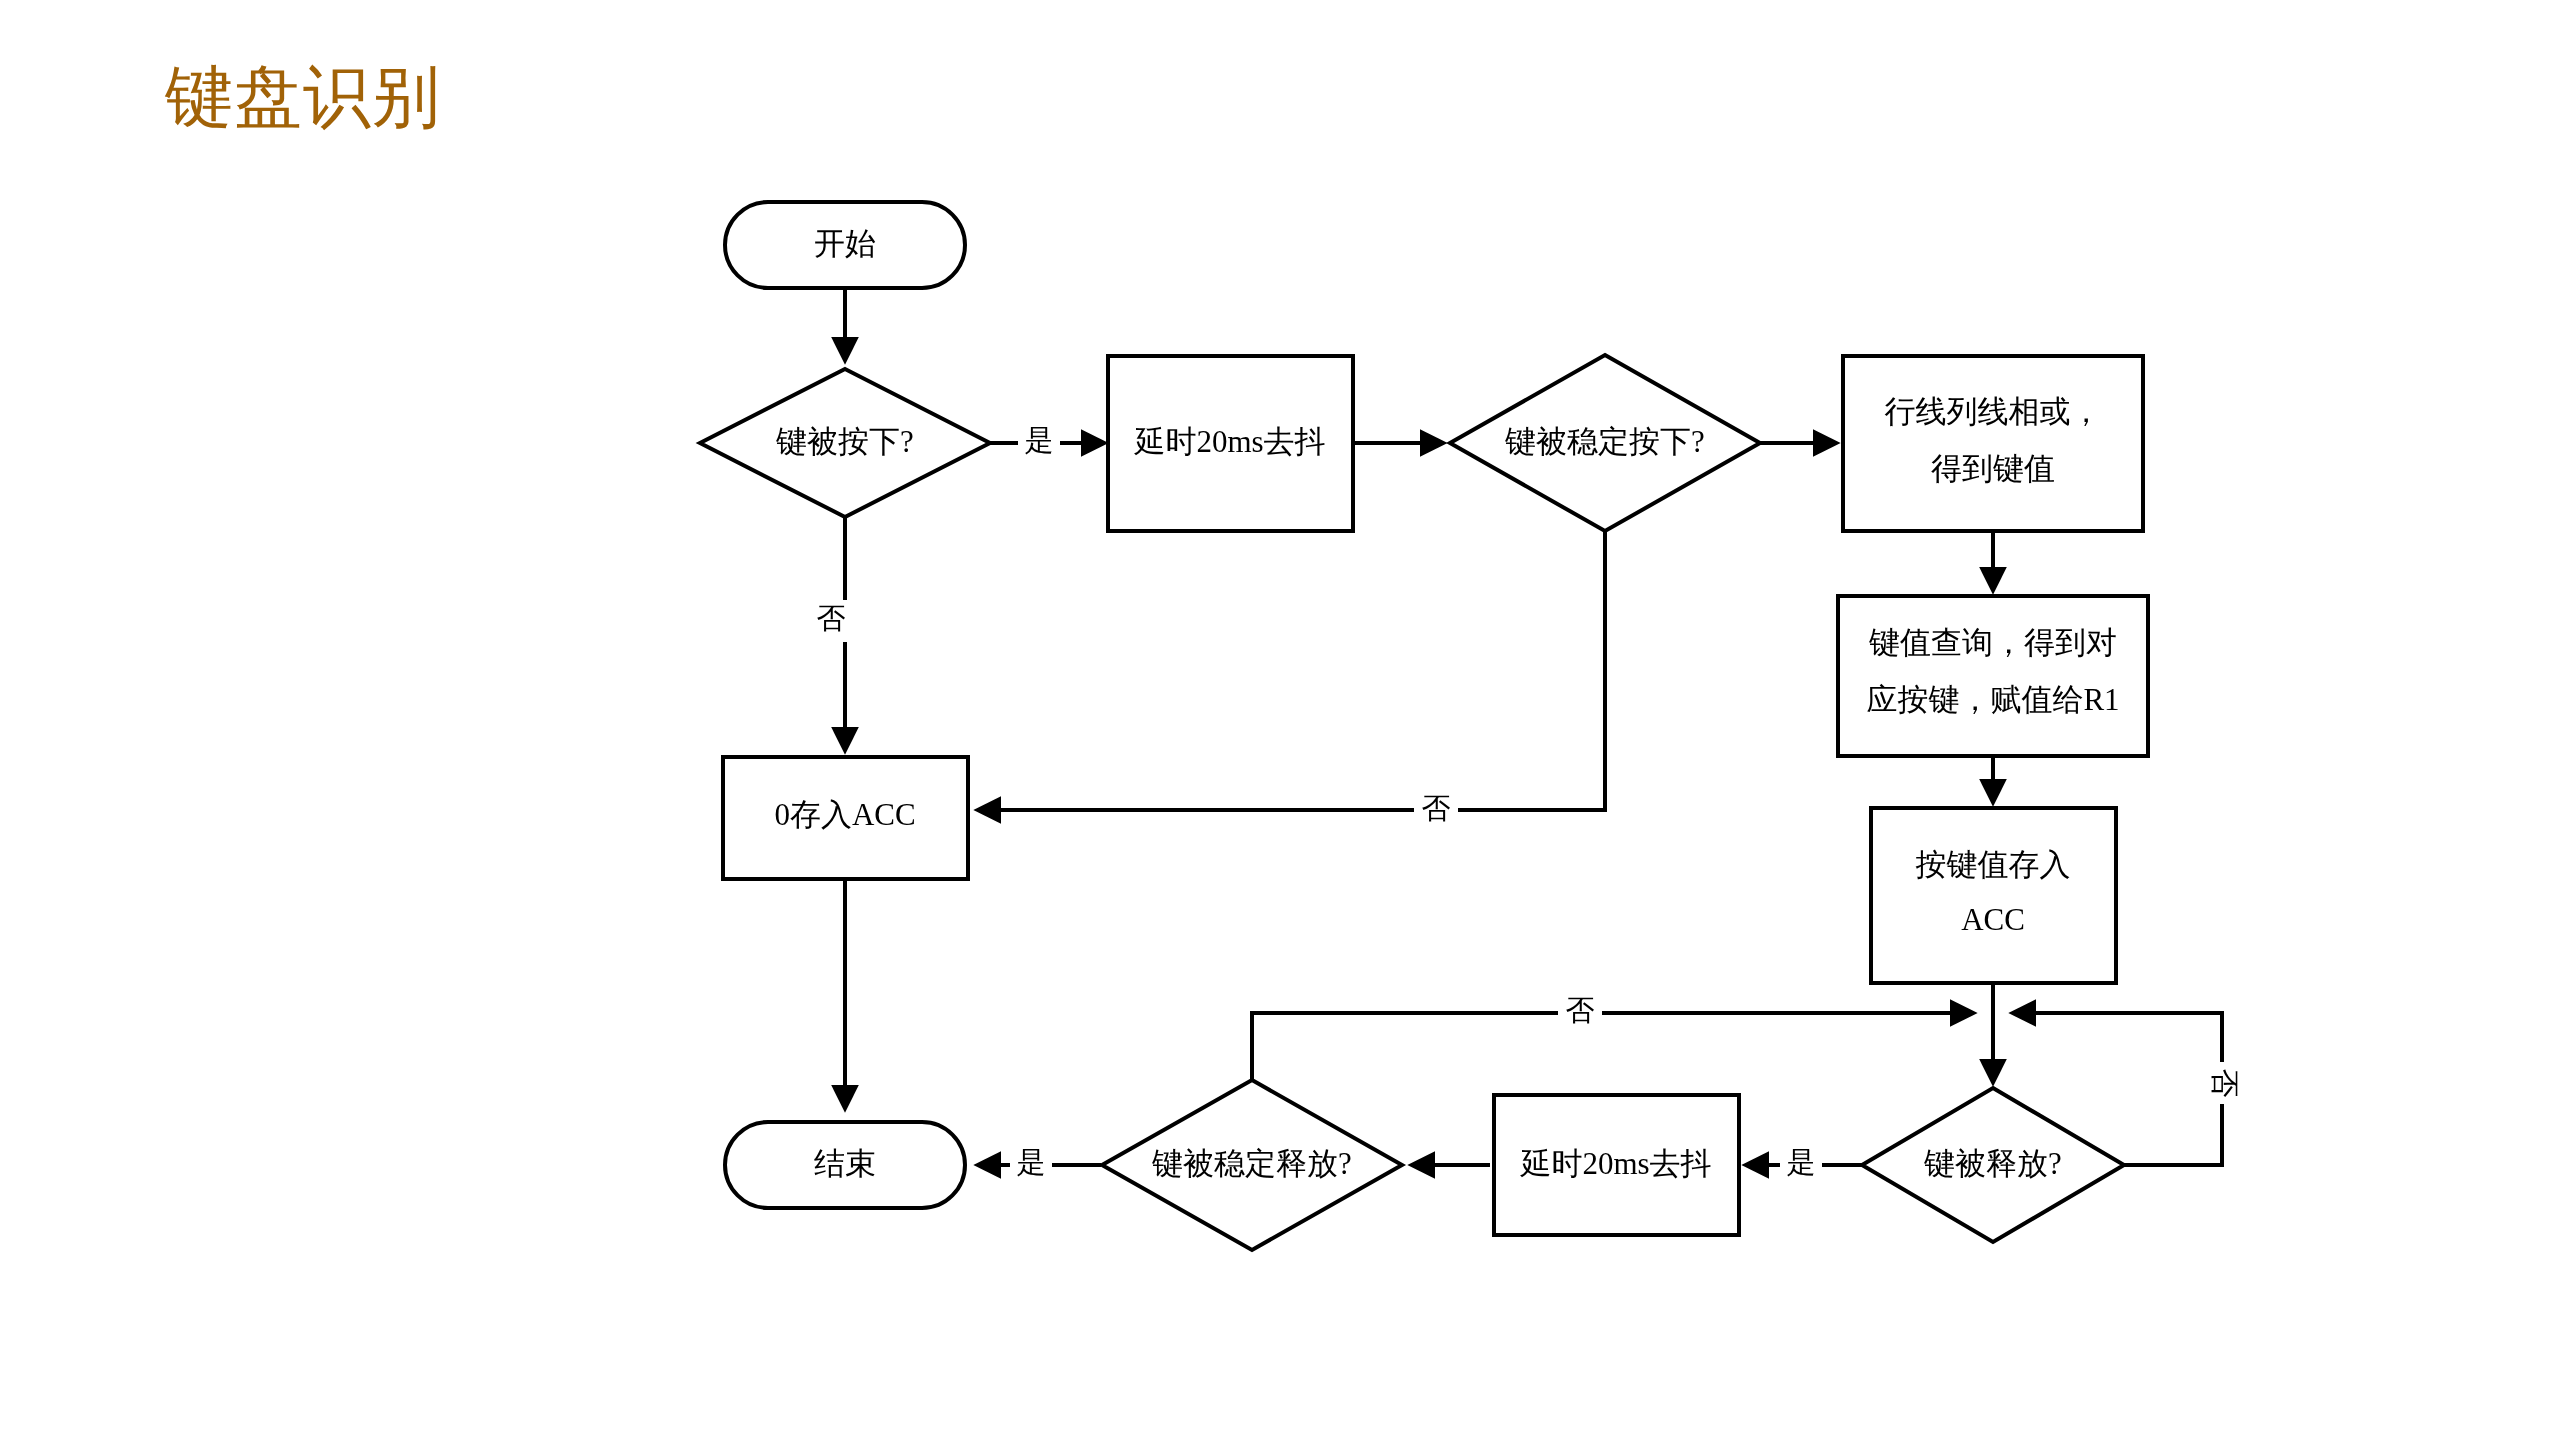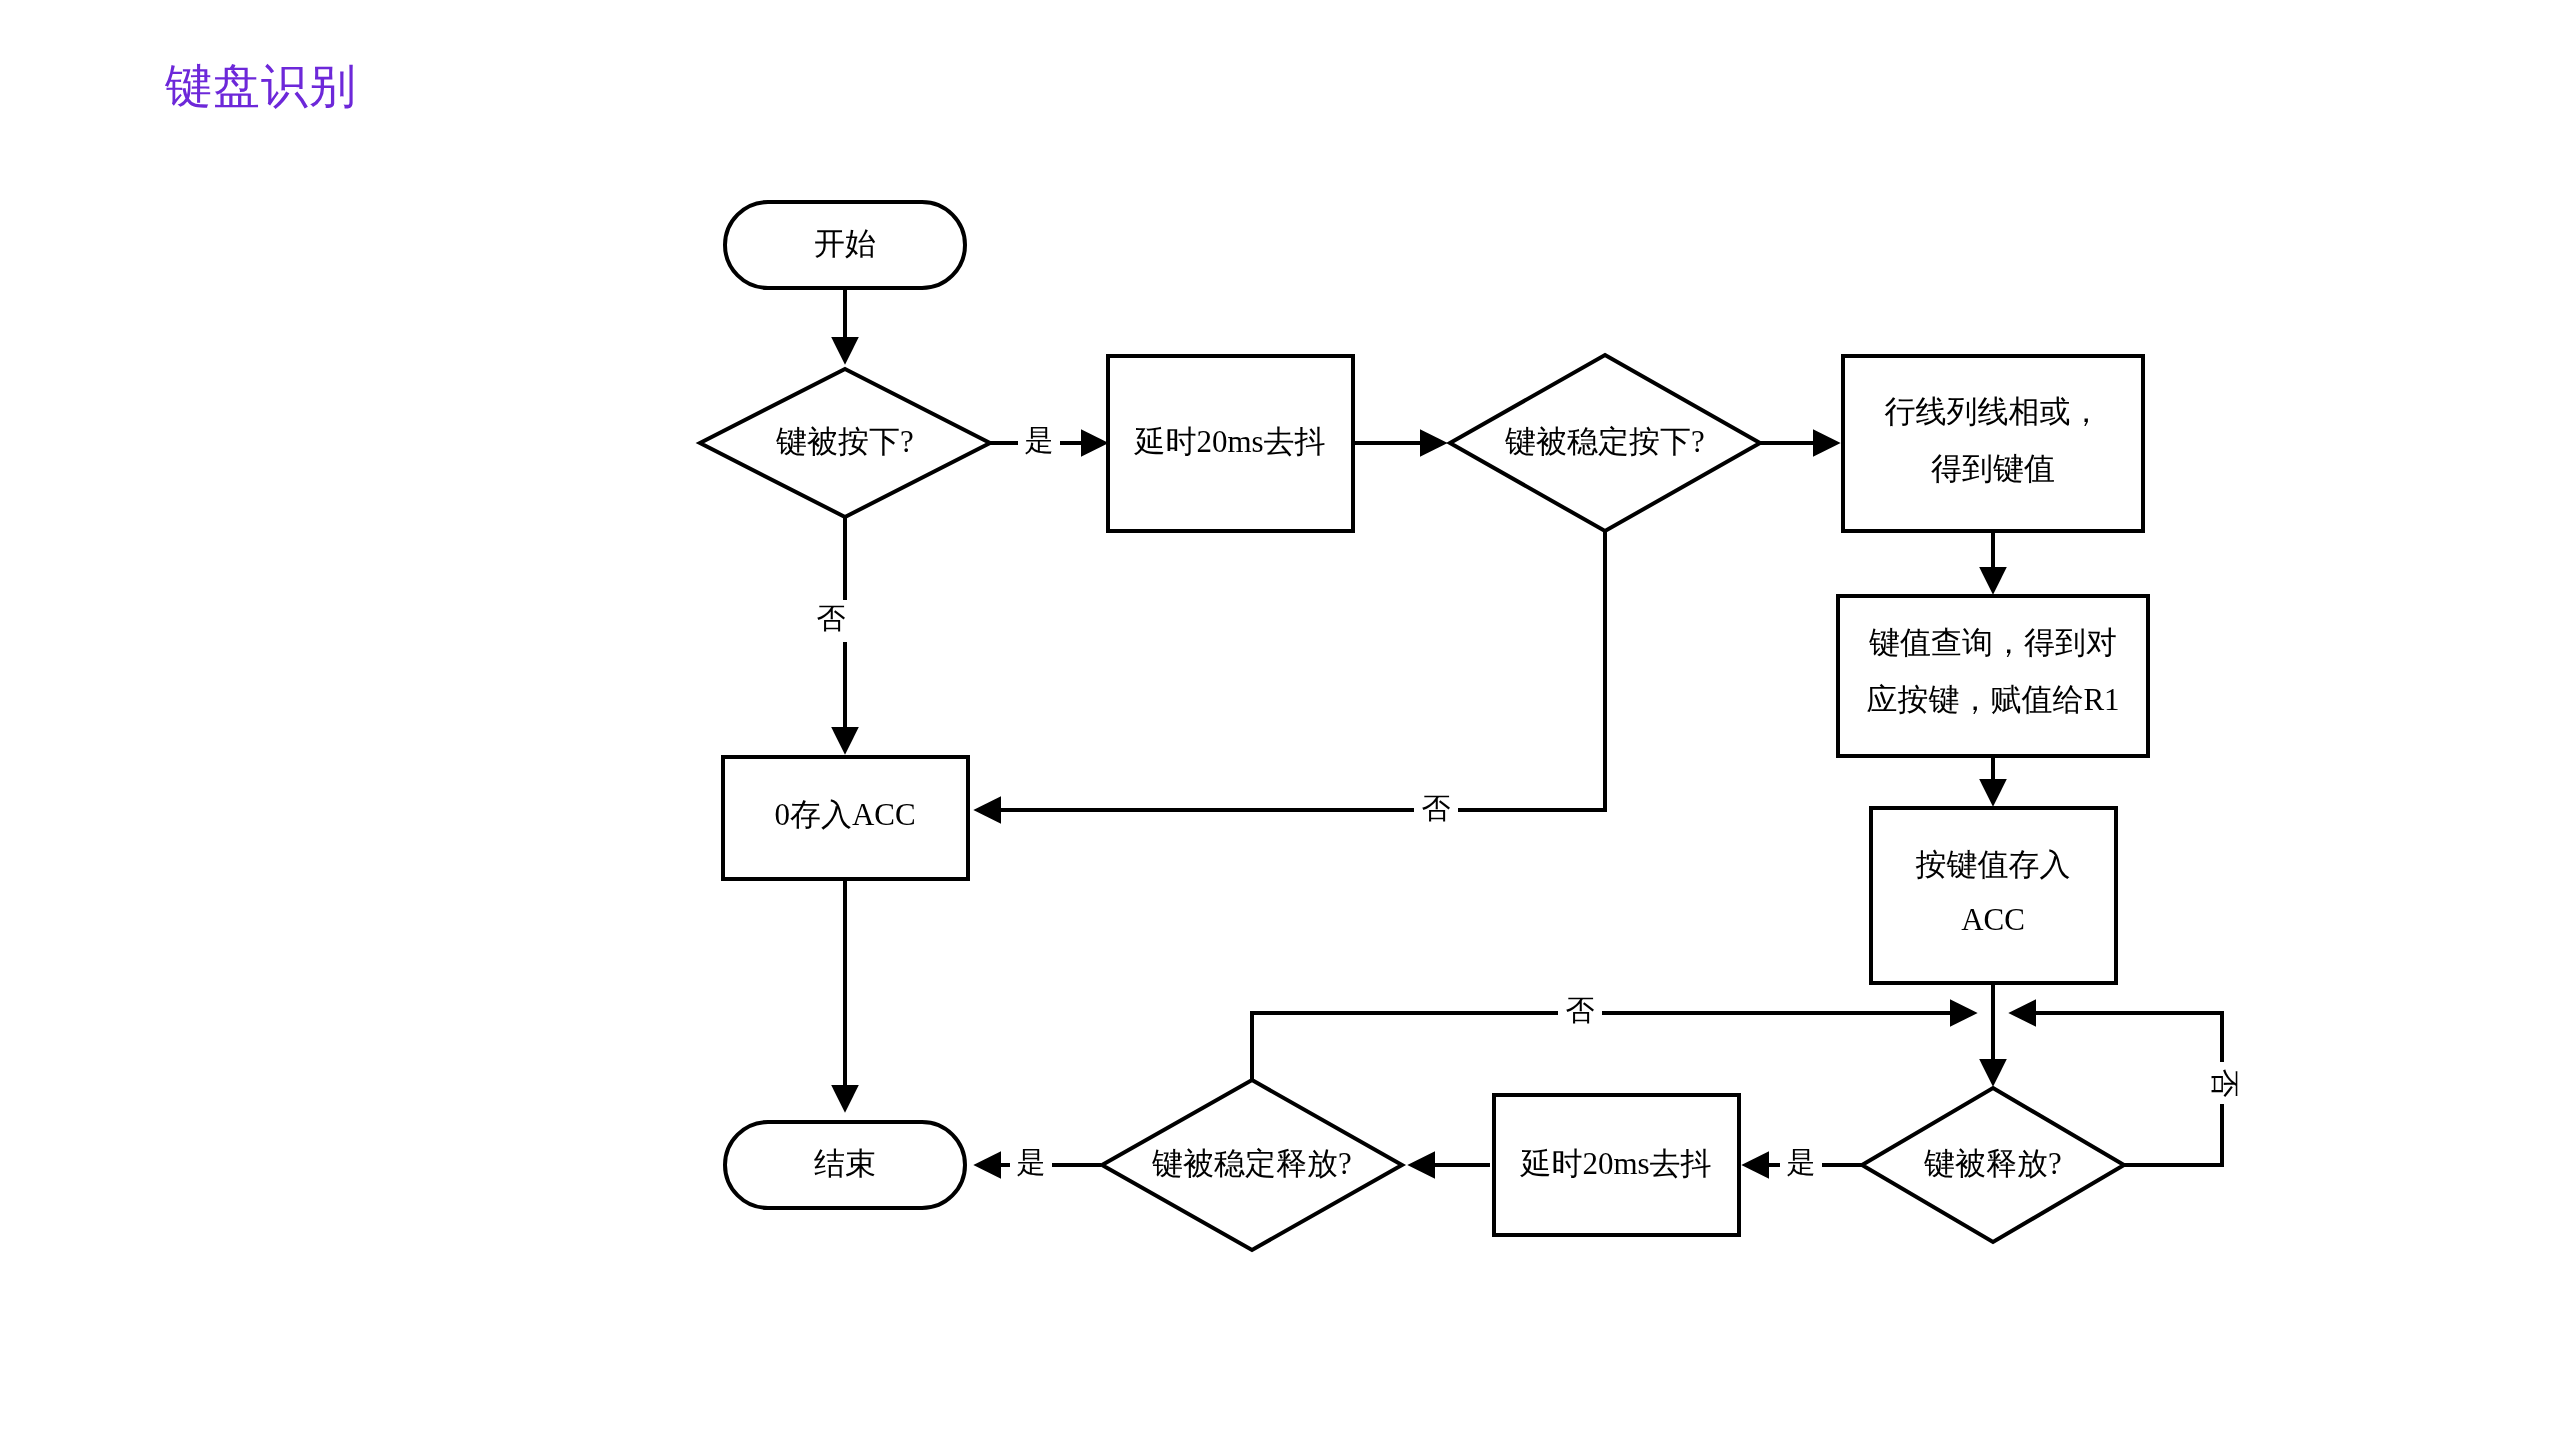--- a/index.html
+++ b/index.html
@@ -13,23 +13,23 @@
     height: 1440px;
     background: #ffffff;
     overflow: hidden;
     font-family: "Liberation Serif", serif;
   }
   #page-title {
     position: absolute;
     left: 165px;
     top: 62px;
     font-family: "Liberation Sans", sans-serif;
-    font-size: 47px;
+    font-size: 68px;
     line-height: 1.0;
-    color: #6d28d9;
+    color: #a16207;
     letter-spacing: 1px;
     white-space: nowrap;
   }
   svg#flow {
     position: absolute;
     left: 0;
     top: 0;
     width: 2560px;
     height: 1440px;
   }

